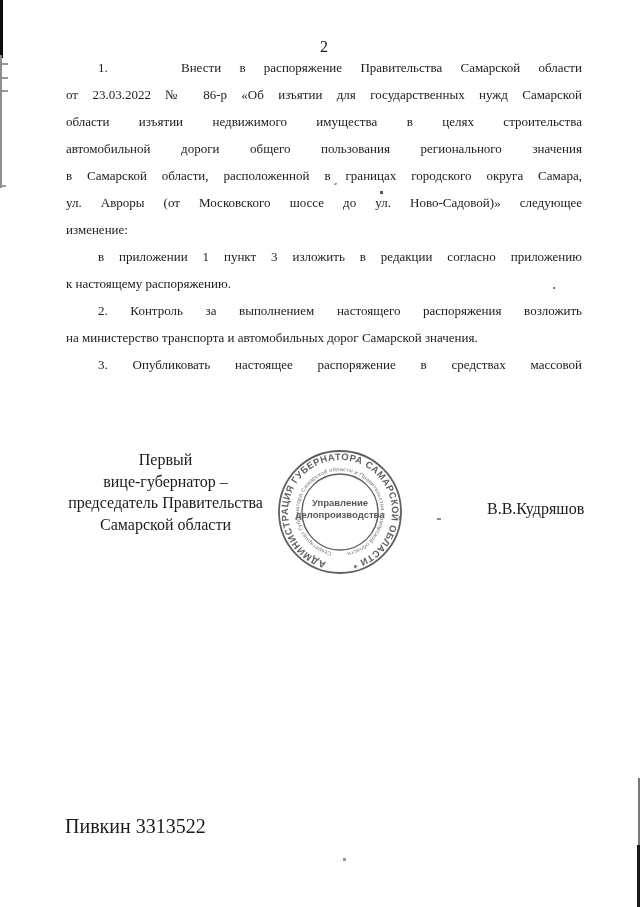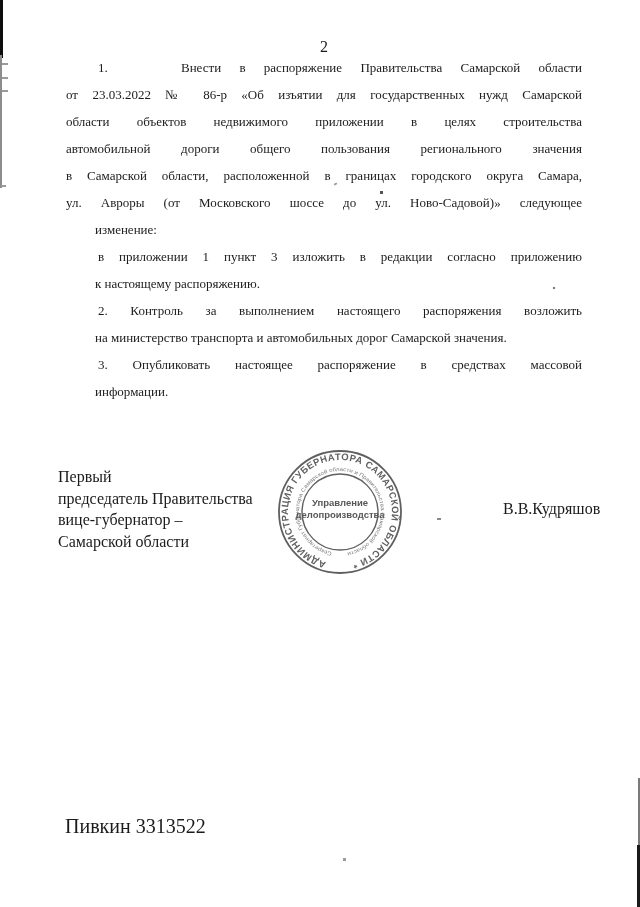--- a/index.html
+++ b/index.html
@@ -36,30 +36,30 @@
     position: absolute; left: 66px; top: 38px; width: 516px;
     text-align: center; font-size: 16px;
   }
   .body-text { position: absolute; left: 66px; top: 54px; width: 516px; }
   .line {
     height: 27px; line-height: 27px; font-size: 13px;
     text-align: justify; text-align-last: justify;
     white-space: normal; overflow: hidden;
   }
   .line.first { text-indent: 32px; }
-  .line.last  { text-align-last: left; margin-left: 29px; }
+  .line.last  { text-align-last: left; }
 
   
   .sign-title {
-    position: absolute; left: 58px; top: 466px; width: 215px;
-    text-align: left; font-size: 16px; line-height: 21.5px;
+    position: absolute; left: 58px; top: 449px; width: 215px;
+    text-align: center; font-size: 16px; line-height: 21.5px;
   }
   .sign-title div { white-space: nowrap; }
   .sign-name {
-    position: absolute; left: 503px; top: 500px; font-size: 16px;
+    position: absolute; left: 487px; top: 500px; font-size: 16px;
   }
   .footer-ref {
     position: absolute; left: 65px; top: 815px; font-size: 20px;
   }
 
   
   .stamp { position: absolute; left: 275px; top: 447px; width: 130px; height: 130px; opacity: 0.88; }
   .stamp text { font-family: "Liberation Sans", sans-serif; }
 </style>
 </head>
@@ -80,44 +80,43 @@
   <div class="speck speck3"></div>
   <div class="speck speck4"></div>
   <div class="speck speck5"></div>
 
   <div class="page-number">2</div>
 
   <div class="body-text">
     <div class="paragraph">
       <div class="line first">1.&nbsp;&nbsp;&nbsp;&nbsp;Внести в распоряжение Правительства Самарской области</div>
       <div class="line">от 23.03.2022 № 86-р «Об изъятии для государственных нужд Самарской</div>
-      <div class="line">области объектов недвижимого приложении в целях строительства</div>
+      <div class="line">области изъятии недвижимого имущества в целях строительства</div>
       <div class="line">автомобильной дороги общего пользования регионального значения</div>
       <div class="line">в Самарской области, расположенной в границах городского округа Самара,</div>
       <div class="line">ул. Авроры (от Московского шоссе до ул. Ново-Садовой)» следующее</div>
       <div class="line last">изменение:</div>
     </div>
     <div class="paragraph">
       <div class="line first">в приложении 1 пункт 3 изложить в редакции согласно приложению</div>
       <div class="line last">к настоящему распоряжению.</div>
     </div>
     <div class="paragraph">
       <div class="line first">2. Контроль за выполнением настоящего распоряжения возложить</div>
       <div class="line last">на министерство транспорта и автомобильных дорог Самарской значения.</div>
     </div>
     <div class="paragraph">
       <div class="line first">3. Опубликовать настоящее распоряжение в средствах массовой</div>
-      <div class="line last">информации.</div>
     </div>
   </div>
 
   <div class="sign-title">
     <div>Первый</div>
+    <div>вице-губернатор –</div>
     <div>председатель Правительства</div>
-    <div>вице-губернатор –</div>
     <div>Самарской области</div>
   </div>
 
   <div class="sign-name">В.В.Кудряшов</div>
 
   <svg class="stamp" viewBox="0 0 130 130" width="130" height="130" aria-hidden="true">
     <g fill="none" stroke="#4a4a4a">
       <circle cx="65" cy="65" r="61" stroke-width="1.8"></circle>
       <circle cx="65" cy="65" r="38" stroke-width="1.4"></circle>
     </g>

